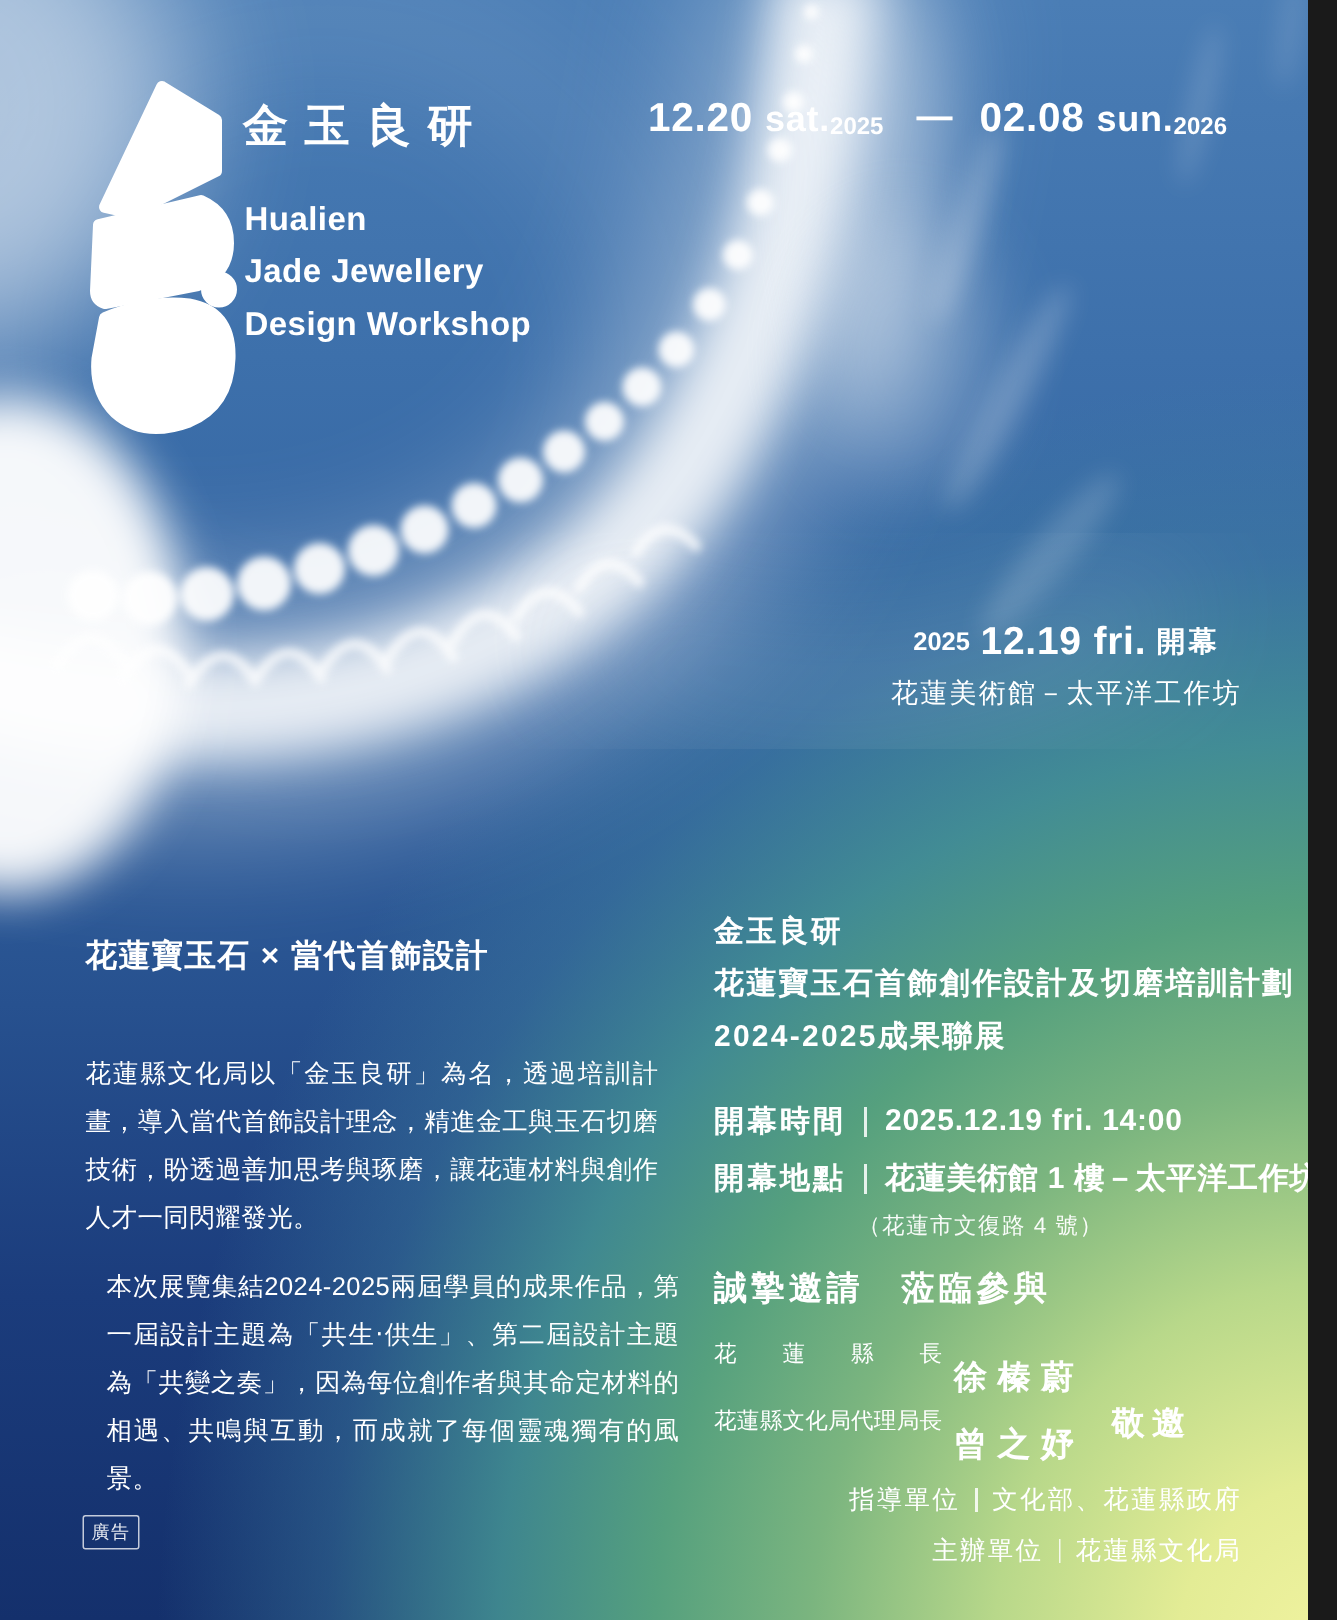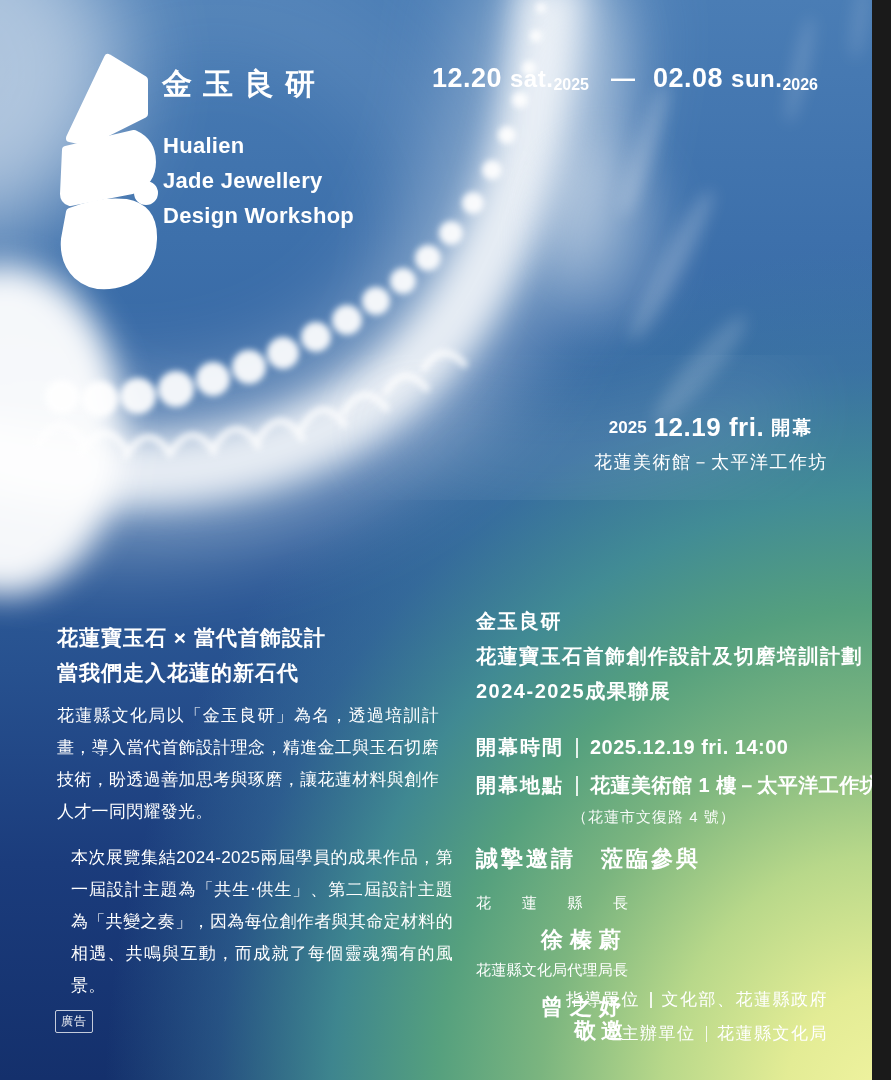--- a/index.html
+++ b/index.html
@@ -48,21 +48,21 @@
   
   .rc-heading{position:absolute;left:476px;top:604px;font-size:20px;font-weight:bold;line-height:35px;letter-spacing:1.5px;}
   .rc-info{position:absolute;left:476px;top:734px;}
   .info-row{display:flex;align-items:center;font-size:20px;font-weight:bold;margin-bottom:11px;}
   .info-label{letter-spacing:2px;white-space:nowrap;}
   .vsep{width:2px;height:20px;background:rgba(255,255,255,.85);margin:0 12px;flex:0 0 auto;}
   .info-value{letter-spacing:.5px;white-space:nowrap;}
   .addr-note{font-size:15px;font-weight:400;letter-spacing:1px;margin:-2px 0 0 96px;opacity:.95;}
   .rc-invite{position:absolute;left:476px;top:844px;font-size:22px;font-weight:bold;letter-spacing:3px;}
   .rc-sign{position:absolute;left:476px;top:892px;}
-  .sig-row{display:flex;align-items:flex-end;margin-bottom:7px;flex-direction:column;}
+  .sig-row{display:flex;align-items:flex-start;margin-bottom:7px;}
   .sig-title{display:inline-block;width:152px;font-size:15px;text-align:justify;text-align-last:justify;line-height:22px;}
   .sig-name{font-size:22px;font-weight:bold;letter-spacing:7px;margin-left:8px;line-height:24px;white-space:nowrap;margin-top:14px;}
   .sig-suffix{font-size:22px;font-weight:bold;letter-spacing:5px;margin-left:18px;line-height:24px;white-space:nowrap;}
 
   
   .credits{position:absolute;right:44px;top:988px;}
   .credit-line{display:flex;justify-content:flex-end;align-items:center;font-size:17px;font-weight:500;letter-spacing:1.5px;margin-bottom:11px;}
   .vsep-sm{width:1.5px;height:16px;background:rgba(255,255,255,.85);margin:0 10px;flex:0 0 auto;}
   .ad-badge{position:absolute;left:55px;top:1010px;font-size:12px;letter-spacing:1px;
     color:rgba(255,255,255,.9);border:1px solid rgba(255,255,255,.75);border-radius:2px;padding:2px 5px;}
@@ -185,21 +185,20 @@
 
     <div class="opening">
       <div class="opening-line1">
         <span class="op-year">2025</span><span class="op-date"><span>12.19</span> <span>fri.</span></span><span class="op-label">開幕</span>
       </div>
       <div class="opening-venue">花蓮美術館－太平洋工作坊</div>
     </div>
 
     <div class="lc-heading">
       <div>花蓮寶玉石 × 當代首飾設計</div>
-      <div>當我們走入花蓮的新石代</div>
     </div>
     <div class="lc-para lc-para1">花蓮縣文化局以「金玉良研」為名，透過培訓計畫，導入當代首飾設計理念，精進金工與玉石切磨技術，盼透過善加思考與琢磨，讓花蓮材料與創作人才一同閃耀發光。</div>
     <div class="lc-para lc-para2">本次展覽集結2024-2025兩屆學員的成果作品，第一屆設計主題為「共生‧供生」、第二屆設計主題為「共變之奏」，因為每位創作者與其命定材料的相遇、共鳴與互動，而成就了每個靈魂獨有的風景。</div>
 
     <div class="rc-heading">
       <div>金玉良研</div>
       <div>花蓮寶玉石首飾創作設計及切磨培訓計劃</div>
       <div>2024-2025成果聯展</div>
     </div>
 

